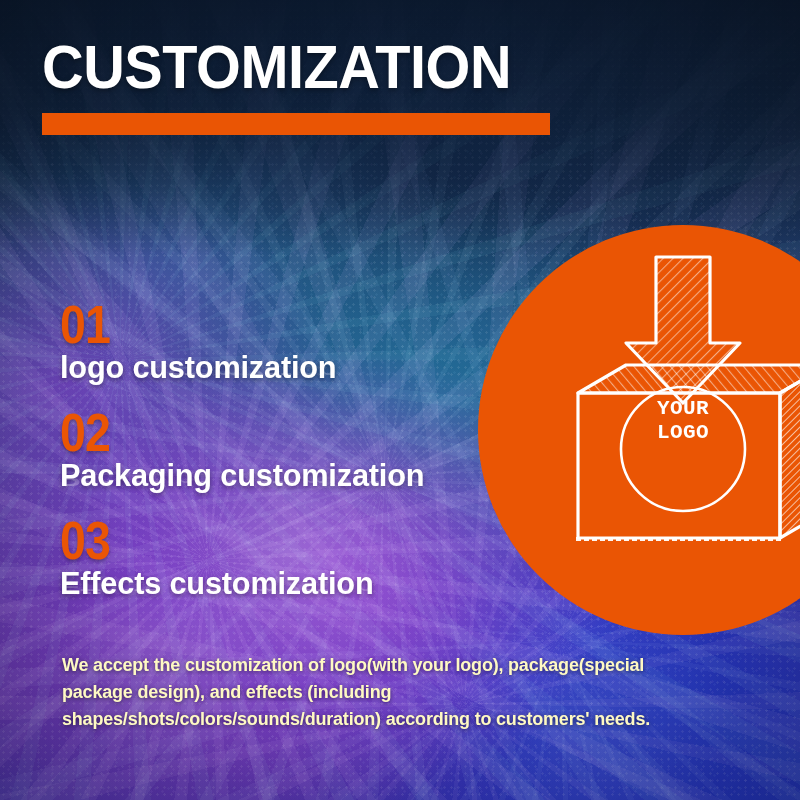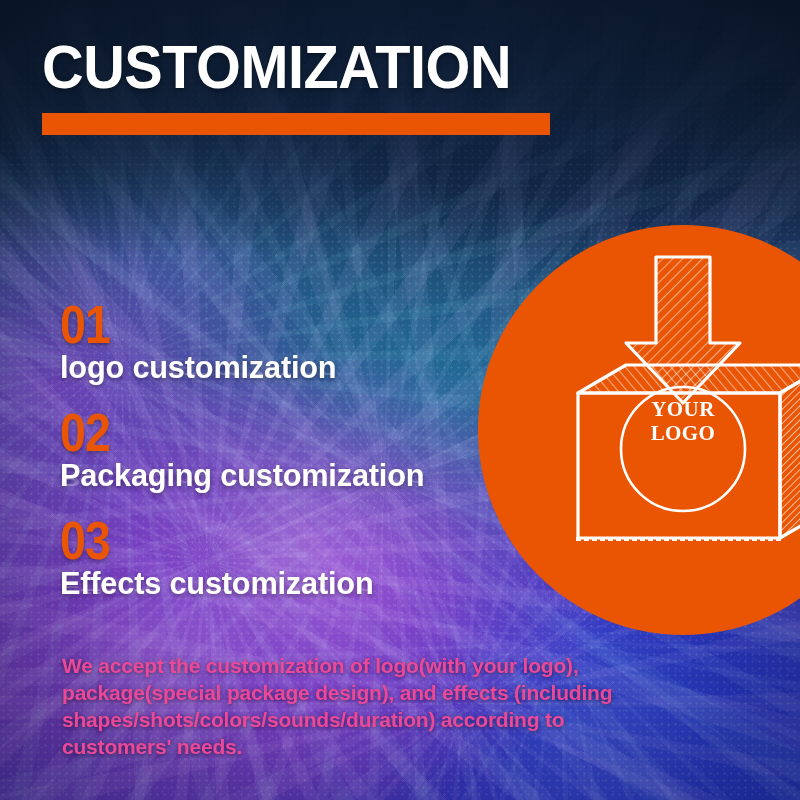--- a/index.html
+++ b/index.html
@@ -157,45 +157,45 @@
     mask-image:linear-gradient(to top, rgba(0,0,0,0) 6%, rgba(0,0,0,.95) 96%);
     pointer-events:none;
   }
 
   
   .body-copy {
     position:absolute;
     left:62px; top:652px;
     width:614px;
     z-index:6;
-    color:#ec4899;
+    color:#fef9c3;
     font-family:"Liberation Sans","DejaVu Sans", sans-serif;
     font-weight:bold;
-    font-size:21px;
+    font-size:18px;
     line-height:27px;
     letter-spacing:-0.2px;
     text-shadow:0 1px 4px rgba(0,0,0,.5);
   }
 
   
   .graphic {
     position:absolute;
     left:478px; top:225px;
     width:410px; height:410px;
     z-index:5;
   }
   .graphic svg { display:block; width:410px; height:410px; overflow:visible; }
 
   .logo-text {
     position:absolute;
     left:152px; top:172px;
     width:106px;
     text-align:center;
     color:#ffffff;
-    font-family:Liberation Serif, serif;
+    font-family:Liberation Mono, monospace;
     font-weight:bold;
     font-size:21px;
     line-height:24px;
     letter-spacing:0.4px;
     pointer-events:none;
   }
 </style>
 </head>
 <body>
 

